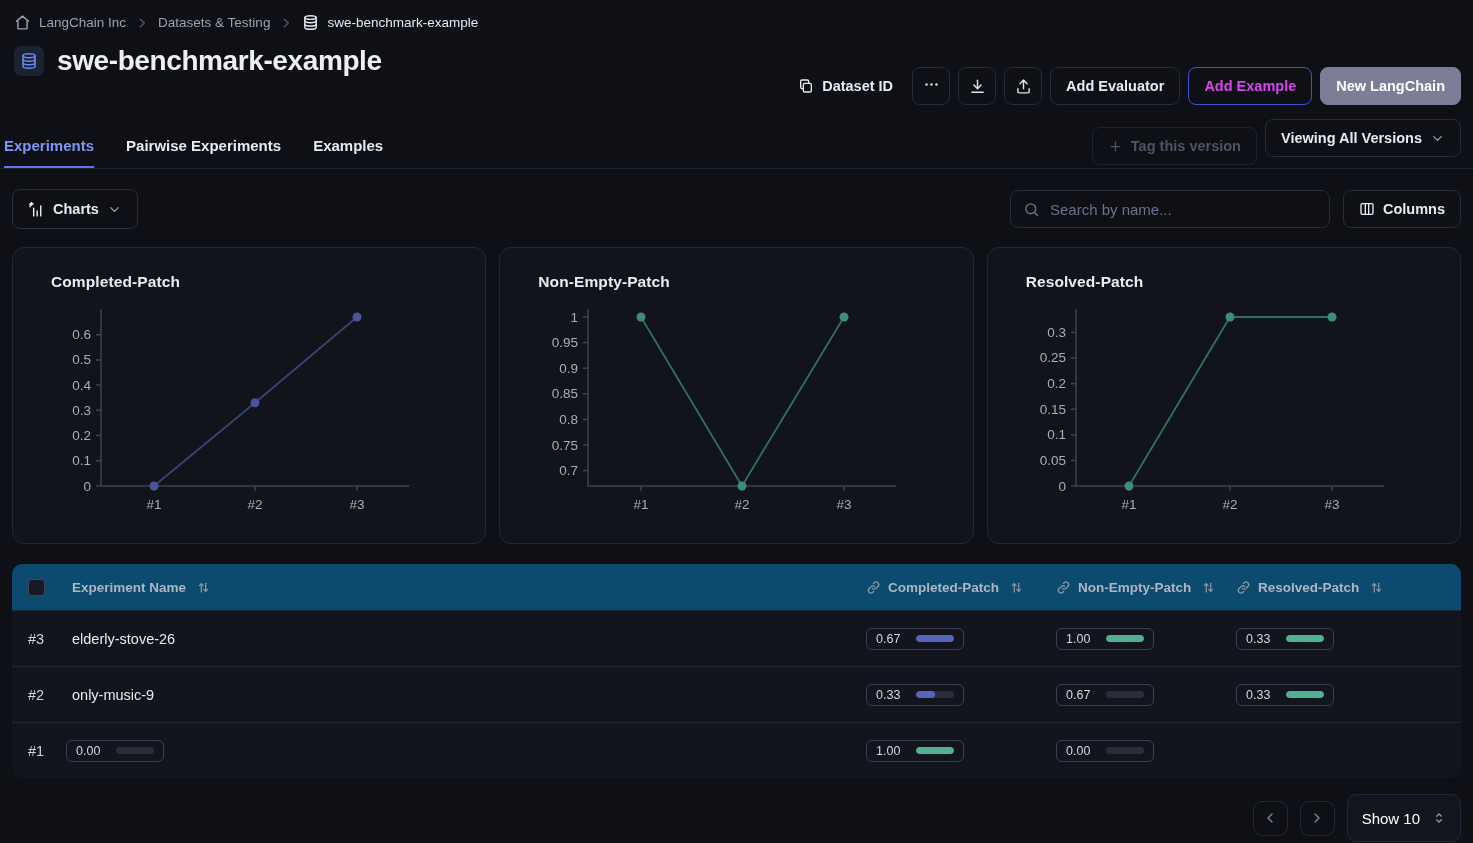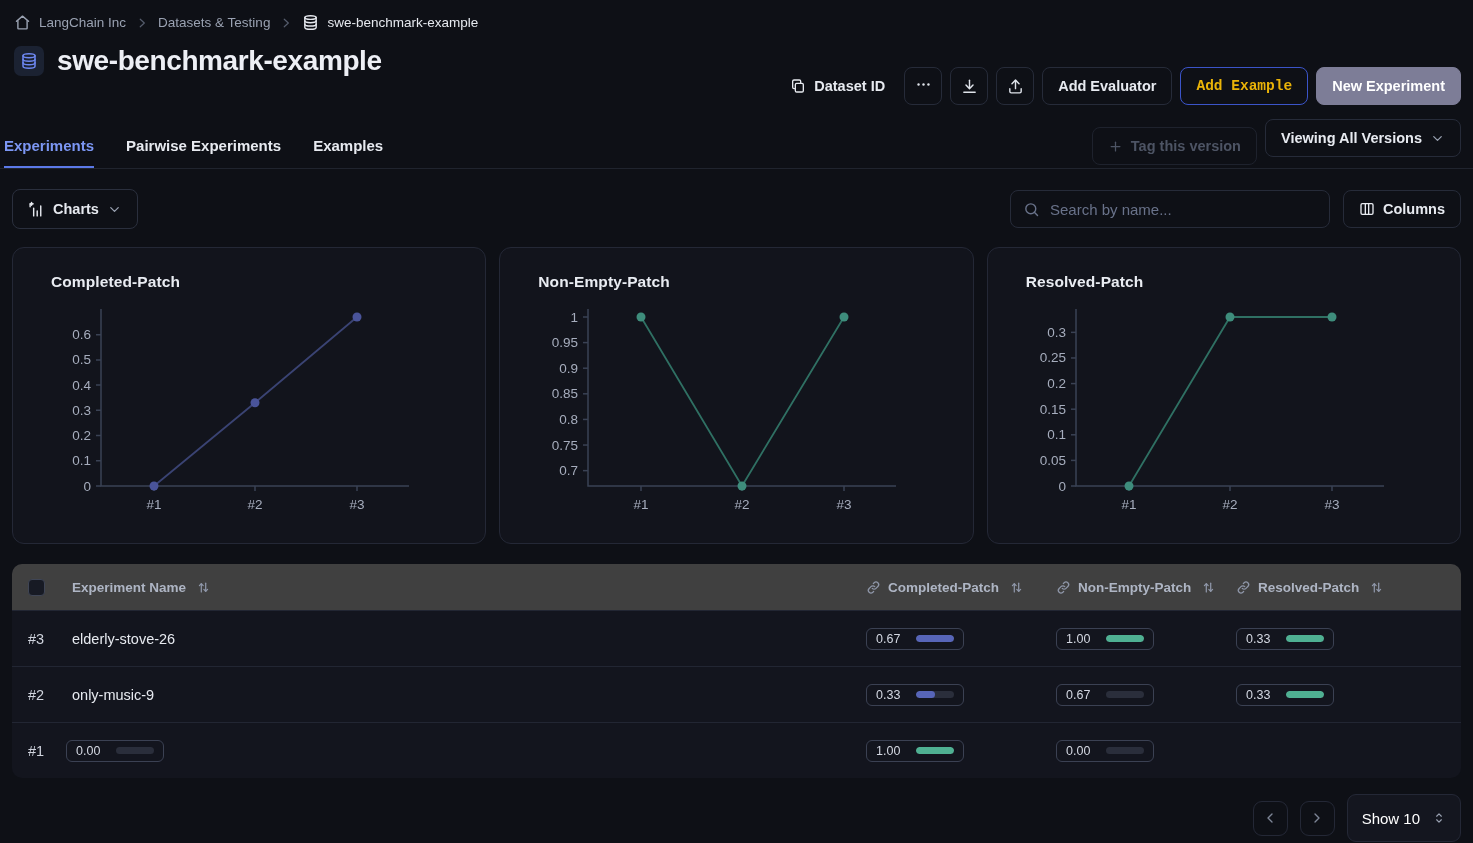--- a/index.html
+++ b/index.html
@@ -23,21 +23,21 @@
   .title-wrap { position:absolute; left:14px; top:14px; display:flex; align-items:center; gap:13px; }
   .title-icon { width:30px; height:30px; border-radius:7px; background:#1b2232; color:#6d87f0; display:flex; align-items:center; justify-content:center; }
   .page-title { font-size:28px; font-weight:700; letter-spacing:-0.4px; color:#edeff5; }
 
   .actions { position:absolute; right:12px; top:0px; display:flex; align-items:center; gap:8px; }
   .btn { display:inline-flex; align-items:center; justify-content:center; gap:8px; height:38px; border-radius:8px;
          border:1px solid #262b39; background:transparent; color:#e7eaf0; font-size:14.5px; font-weight:600;
          font-family:inherit; padding:0 15px; cursor:pointer; white-space:nowrap; }
   .btn.ghost { border-color:transparent; padding:0 10px; }
   .btn.iconbtn { width:38px; padding:0; color:#dfe3ea; }
-  .btn.primary-outline { border-color:#3b54c9; color:#eab308;font-family:Liberation Mono, monospace; }
+  .btn.primary-outline { border-color:#3b54c9; color:#d946ef; }
   .btn.filled { background:#7d7d97; border-color:#7d7d97; color:#ffffff; }
   .btn .dim { color:#9aa2b2; }
 
   .versions-row { position:absolute; right:12px; top:56px; display:flex; align-items:center; gap:8px; }
   .btn.disabled { border-color:#1e222d; color:#4d5464; cursor:default; font-weight:600;margin-top:16px; }
 
   
   .tabs { display:flex; align-items:flex-end; gap:32px; padding:0 0 0 4px; border-bottom:1px solid #20242e; height:42px; }
   .tab { font-size:15px; font-weight:600; padding-bottom:12px; cursor:pointer; color:#e7eaf0; border-bottom:2px solid transparent; }
   .tab.active { color:#7c97f4; border-bottom-color:#5b79e8; }
@@ -54,21 +54,21 @@
   .charts-row { display:flex; gap:13px; margin:18px 12px 0 12px; }
   .chart-card { flex:1; height:297px; background:#12141c; border:1px solid #242836; border-radius:12px; overflow:hidden; }
   .chart-title { padding:25px 0 0 38px; font-size:15.5px; font-weight:700; color:#e9ecf2; letter-spacing:0.1px; }
   .chart-card svg.plot { display:block; margin-top:14px; }
   .plot text { font-family:"Liberation Sans","DejaVu Sans",sans-serif; font-size:13.5px; fill:#a6adbd; stroke:none; }
   .plot .axis { stroke:#3a4254; stroke-width:1.5; fill:none; }
 
   
   .table-wrap { margin:20px 12px 0 12px; border-radius:10px; overflow:hidden; background:#13151e; }
   .t-row { display:grid; grid-template-columns:44px 1fr 190px 180px 235px; align-items:center; }
-  .t-head { height:46px; background:#404040; color:#aeb5c4; font-size:13.5px; font-weight:600; }
+  .t-head { height:46px; background:#0c4a6e; color:#aeb5c4; font-size:13.5px; font-weight:600; }
   .t-body-row { height:56px; border-top:1px solid #222633; font-size:14.5px; cursor:pointer; }
   .cell { display:flex; align-items:center; gap:7px; padding-left:10px; }
   .cell.first { padding-left:16px; }
   .name-cell { padding-left:16px; }
   .checkbox { width:17px; height:17px; border:1.5px solid #3f4555; border-radius:4px; background:#171a24; cursor:pointer; }
   .rank { color:#d0d4de; }
   .exp-name { color:#e7eaf0; }
   .link-ic { color:#8e96a8; display:flex; }
   .sort-ic { color:#8e96a8; display:flex; margin-left:3px; cursor:pointer; }
   .pill { display:inline-flex; align-items:center; gap:16px; border:1px solid #3b4153; border-radius:6px; padding:3px 9px; }
@@ -166,21 +166,21 @@
       <span>
           <svg class="ic" width="17" height="17" viewBox="0 0 24 24">
             <path d="M12 15V4"></path>
             <path d="m7 8 5-5 5 5"></path>
             <path d="M4 15v4a2 2 0 0 0 2 2h12a2 2 0 0 0 2-2v-4"></path>
           </svg>
         </span>
     </button>
     <button class="btn">Add Evaluator</button>
     <button class="btn primary-outline">Add Example</button>
-    <button class="btn filled">New Experiment</button>
+    <button class="btn filled">New LangChain</button>
   </div>
 
   <div class="versions-row" style="top:80px;">
     <button class="btn disabled">
       <span>
           <svg class="ic" width="15" height="15" viewBox="0 0 24 24">
             <path d="M12 5v14"></path>
             <path d="M5 12h14"></path>
           </svg>
         </span>

